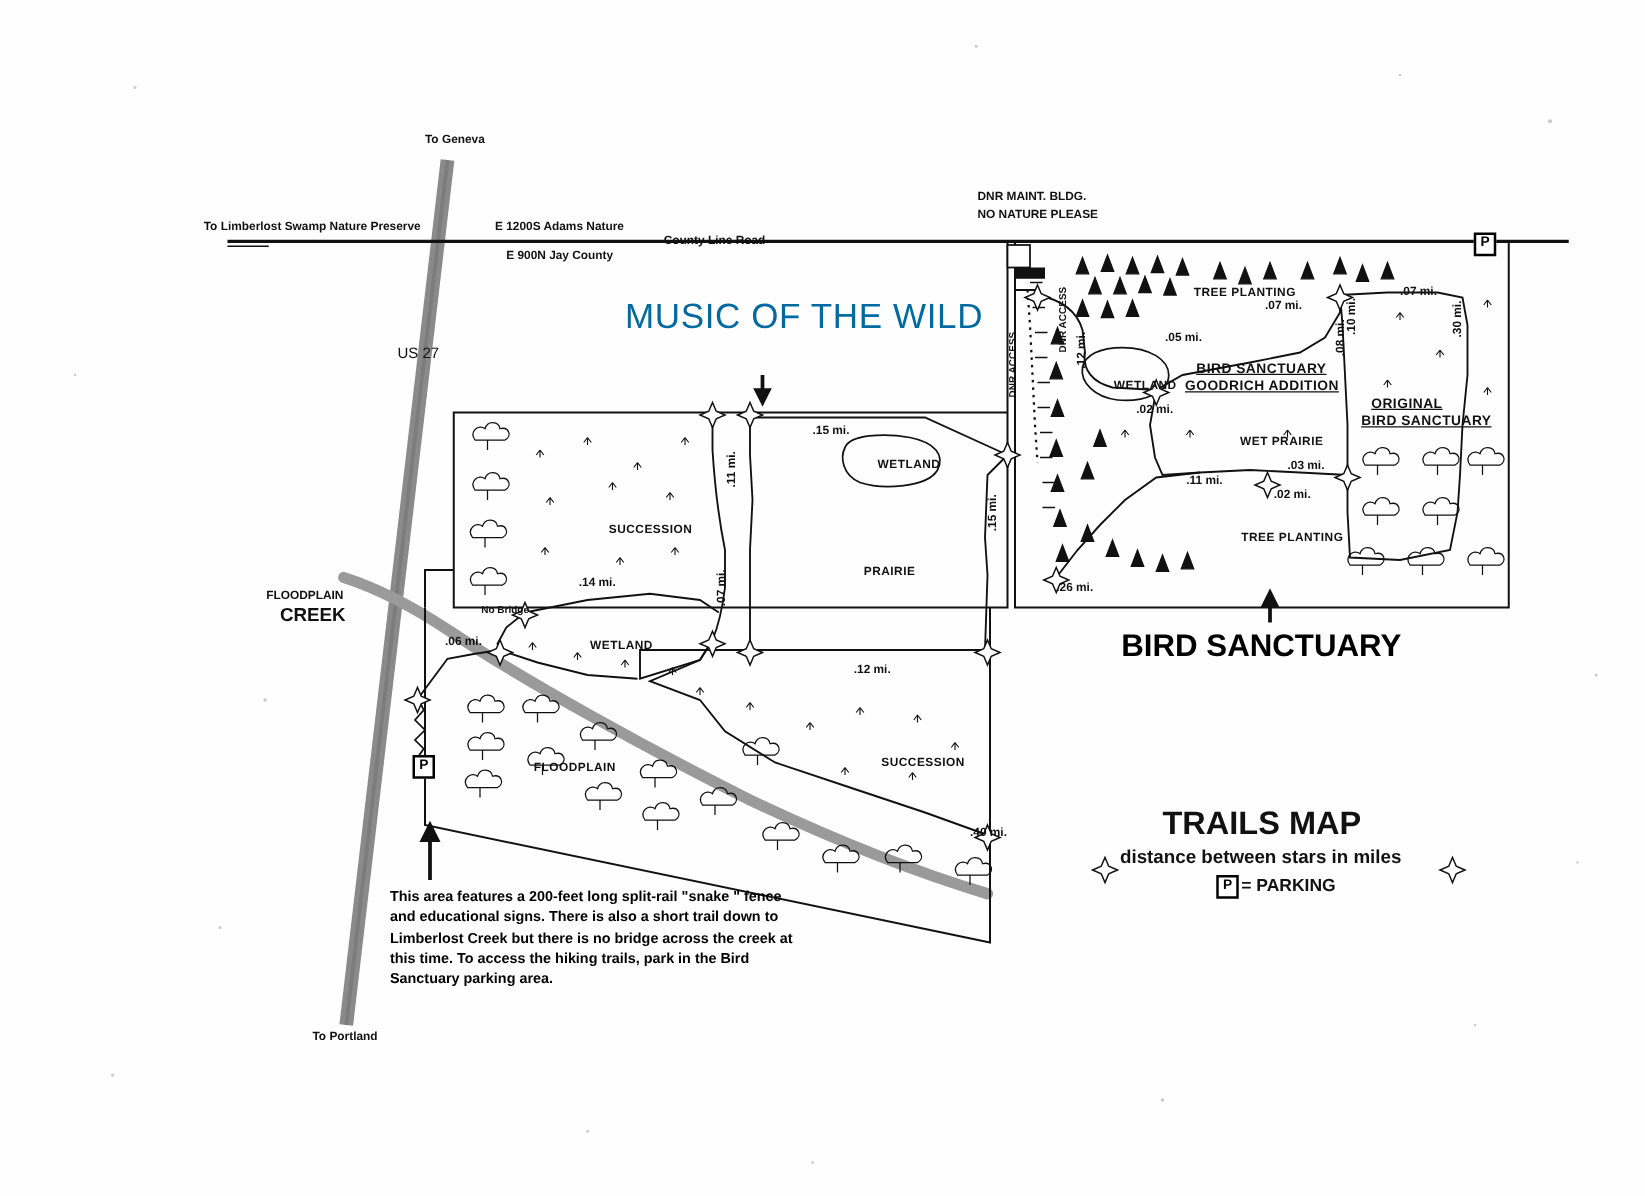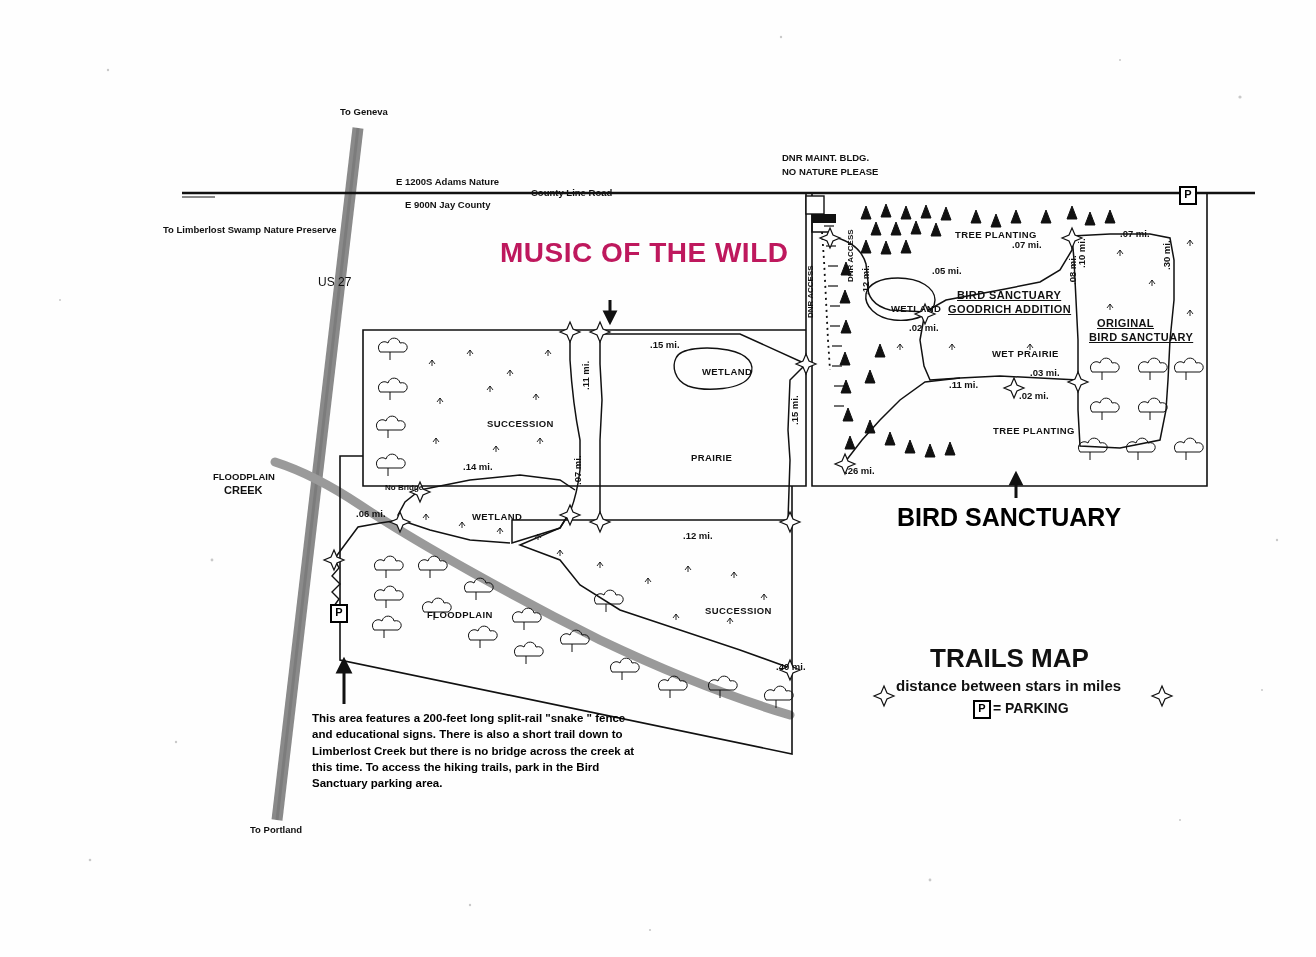--- a/index.html
+++ b/index.html
@@ -20,23 +20,23 @@
   .abs { position: absolute; }
   .lbl {
     position: absolute;
     font-family: "Liberation Sans", sans-serif;
     color: #111;
     white-space: nowrap;
   }
   .ul { text-decoration: underline; }
   .title-big {
     font-size: 28px;
-    font-weight: bold;
+    font-weight: normal;
     letter-spacing: 0.5px;
-    color: #be185d;
+    color: #0369a1;
   }
   .title-mid {
     font-size: 25px;
     font-weight: bold;
     color: #000;
   }
   .dist {
     font-size: 9.5px;
     font-weight: bold;
     color: #111;
@@ -323,29 +323,29 @@
 
   <div class="pk" style="left:330px;top:604px;"><span>P</span></div>
   <div class="pk" style="left:1179px;top:186px;"><span>P</span></div>
 
   <div class="lbl road-lbl" style="left:340px;top:106px;">To Geneva</div>
   <div class="lbl road-lbl" style="left:250px;top:824px;">To Portland</div>
   <div class="lbl" style="left:318px;top:275px;font-size:12px;font-weight:normal;">US   27</div>
   <div class="lbl road-lbl" style="left:531px;top:187px;">County Line Road</div>
   <div class="lbl road-lbl" style="left:396px;top:176px;">E 1200S Adams Nature</div>
   <div class="lbl road-lbl" style="left:405px;top:199px;">E 900N Jay County</div>
-  <div class="lbl road-lbl" style="left:163px;top:176px;margin-top:48px;">To Limberlost Swamp Nature Preserve</div>
+  <div class="lbl road-lbl" style="left:163px;top:176px;">To Limberlost Swamp Nature Preserve</div>
 
   <div class="lbl road-lbl" style="left:782px;top:152px;">DNR MAINT. BLDG.</div>
   <div class="lbl road-lbl" style="left:782px;top:166px;">NO NATURE PLEASE</div>
   <div class="lbl tiny vert" style="left:806px;top:318px;">DNR ACCESS</div>
   <div class="lbl tiny vert" style="left:846px;top:282px;">DNR ACCESS</div>
   <div class="lbl tiny" style="left:385px;top:483px;">No Bridge</div>
   <div class="lbl" style="left:213px;top:471px;font-size:9.5px;font-weight:bold;">FLOODPLAIN</div>
-  <div class="lbl" style="left:224px;top:484px;font-size:11px;font-weight:bold;">CREEK</div>
+  <div class="lbl" style="left:224px;top:484px;font-size:15px;font-weight:bold;">CREEK</div>
 
   <div id="zone-layer">
       <div class="lbl zone" style="left: 487px; top: 418px;">SUCCESSION</div>
       <div class="lbl zone" style="left: 702px; top: 366px;">WETLAND</div>
       <div class="lbl zone" style="left: 691px; top: 452px;">PRAIRIE</div>
       <div class="lbl zone" style="left: 472px; top: 511px;">WETLAND</div>
       <div class="lbl zone" style="left: 427px; top: 609px;">FLOODPLAIN</div>
       <div class="lbl zone" style="left: 705px; top: 605px;">SUCCESSION</div>
       <div class="lbl zone" style="left: 891px; top: 303px;">WETLAND</div>
       <div class="lbl zone" style="left: 992px; top: 348px;">WET PRAIRIE</div>

